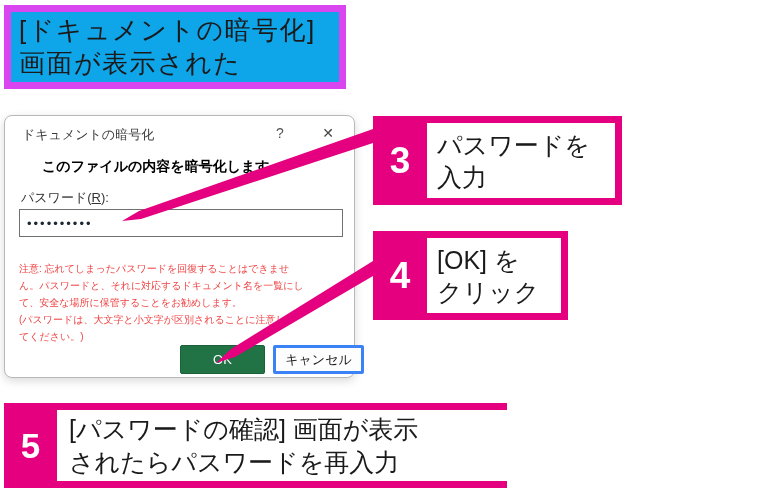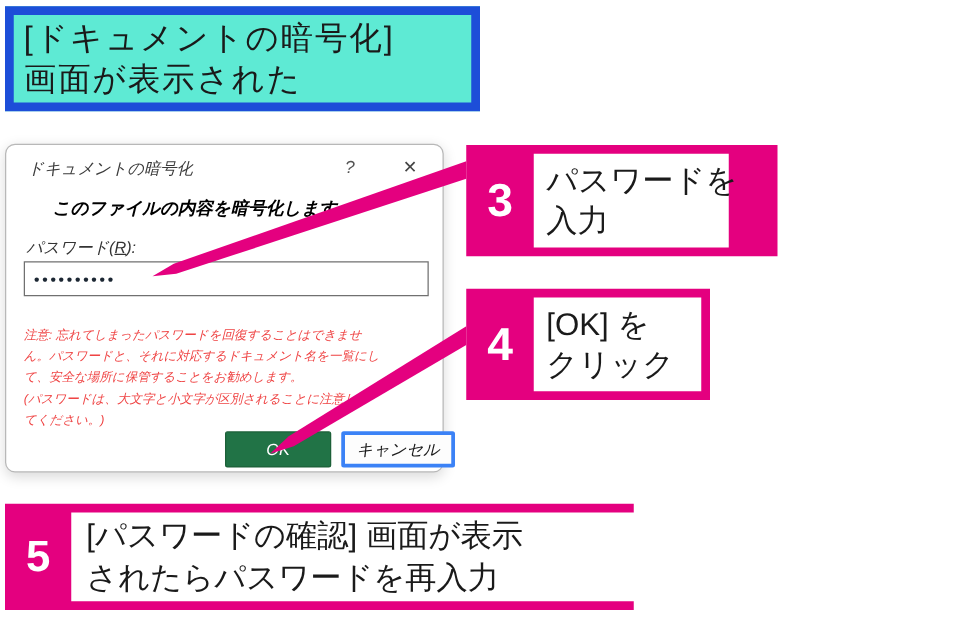--- a/index.html
+++ b/index.html
@@ -3,33 +3,33 @@
 <meta charset="utf-8">
 <style>
   html,body{margin:0;padding:0;}
   body{
     width:783px;height:496px;position:relative;background:#ffffff;
     font-family:"Liberation Sans","DejaVu Sans",sans-serif;
     overflow:hidden;
   }
   
   .callout-blue{
-    position:absolute;left:4px;top:5px;width:380px;height:84px;
-    border:7px solid #1d4ed8;background:#5eead4;box-sizing:border-box;
+    position:absolute;left:4px;top:5px;width:342px;height:84px;
+    border:7px solid #d946ef;background:#0ea5e9;box-sizing:border-box;
     display:flex;flex-direction:column;justify-content:center;
     padding-left:8px;
   }
   .callout-blue .line{
     font-size:26px;line-height:33px;color:#1a1a1a;letter-spacing:1.5px;white-space:nowrap;
   }
   
   .dialog{
     position:absolute;left:4px;top:115px;width:351px;height:263px;
     background:#fff;border:1px solid #b8b8b8;border-radius:8px;
-    box-shadow:0 3px 10px rgba(0,0,0,0.15);box-sizing:border-box;z-index:0;font-style:italic;
+    box-shadow:0 3px 10px rgba(0,0,0,0.15);box-sizing:border-box;z-index:0;
   }
   .dlg-title{
     position:absolute;left:17px;top:10px;font-size:13px;color:#3b3b3b;white-space:nowrap;
   }
   .dlg-help{
     position:absolute;left:266px;top:8px;width:18px;height:18px;
     font-size:14px;color:#555;text-align:center;line-height:18px;cursor:default;
   }
   .dlg-close{
     position:absolute;left:314px;top:8px;width:18px;height:18px;
@@ -73,21 +73,21 @@
     display:flex;align-items:center;justify-content:center;
     color:#fff;font-weight:bold;
   }
   .step .inner{
     position:absolute;background:#fff;box-sizing:border-box;
     display:flex;flex-direction:column;justify-content:center;
   }
   .step .inner .line{color:#1a1a1a;white-space:nowrap;}
   #step3{left:373px;top:116px;width:249px;height:89px;}
   #step3 .num{width:54px;font-size:37px;}
-  #step3 .inner{left:54px;top:7px;width:156px;height:75px;padding-left:10px;}
+  #step3 .inner{left:54px;top:7px;width:188px;height:75px;padding-left:10px;}
   #step3 .inner .line{font-size:25px;line-height:32px;}
   #step4{left:373px;top:231px;width:195px;height:89px;}
   #step4 .num{width:54px;font-size:37px;}
   #step4 .inner{left:54px;top:7px;width:134px;height:75px;padding-left:10px;}
   #step4 .inner .line{font-size:25px;line-height:32px;}
   #step5{left:4px;top:403px;width:503px;height:85px;}
   #step5 .num{width:53px;font-size:35px;}
   #step5 .inner{left:53px;top:7px;width:491px;height:71px;padding-left:12px;}
   #step5 .inner .line{font-size:25px;line-height:33px;}
   

